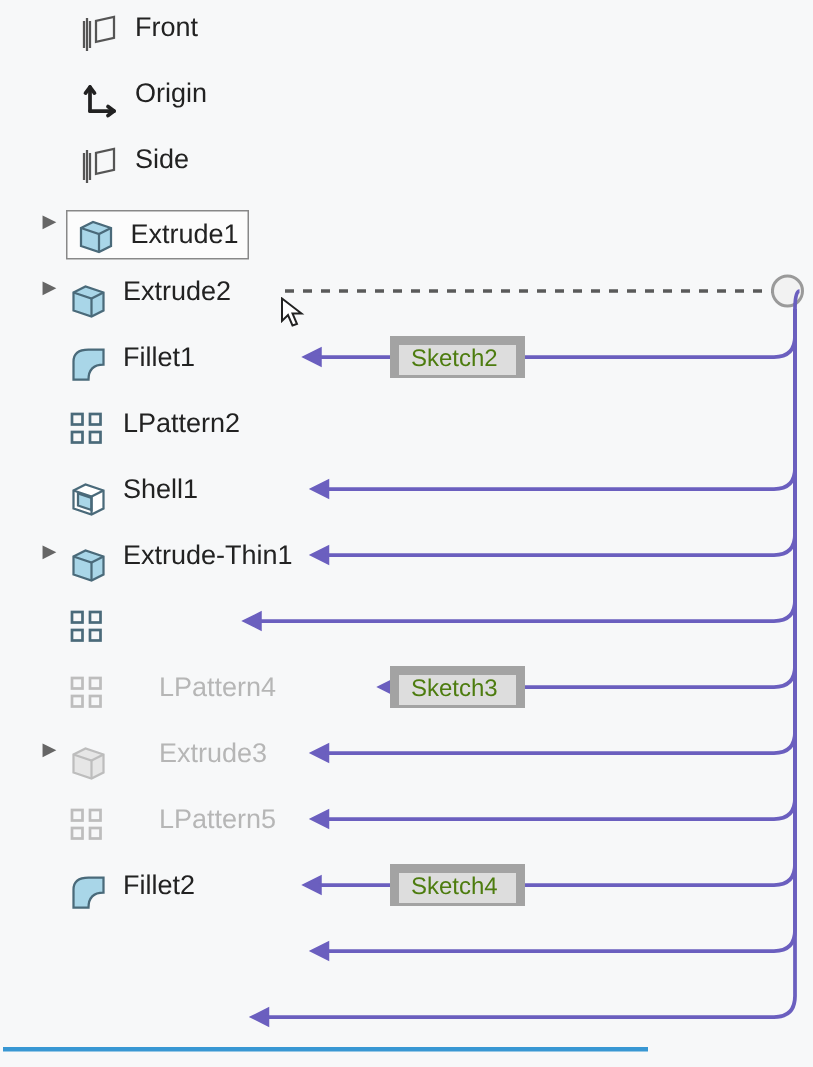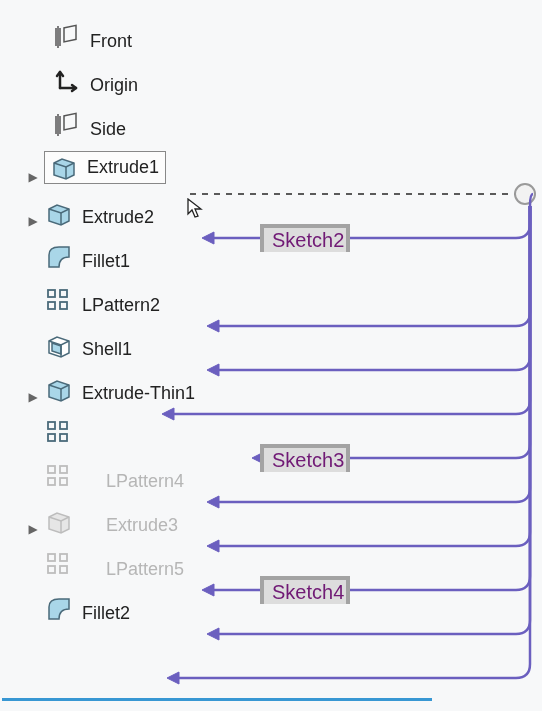--- a/index.html
+++ b/index.html
@@ -1,27 +1,27 @@
 <!DOCTYPE html>
 <html><head>
   <meta charset="utf-8">
   <style>
     * { box-sizing: border-box; margin: 0; padding: 0; }
     html, body { width: 542px; height: 711px; font-family: "Segoe UI", Arial, sans-serif; font-size: 18px; background: #f7f8f9; overflow: hidden; }
     .panel { position: relative; width: 100%; height: 100%; }
     .tree { position: relative; padding-top: 8px; padding-left: 22px; width: 430px; }
-    .row { display: flex; align-items: flex-end; height: 44px; position: relative; }
+    .row { display: flex; align-items: flex-start; height: 44px; position: relative; }
     .expander-col { width: 22px; display: flex; align-items: center; justify-content: center; }
     .expander { color: #666; font-size: 12px; cursor: pointer; user-select: none; }
     .icon { width: 30px; height: 30px; margin-right: 8px; display: flex; align-items: center; justify-content: center; flex-shrink: 0; }
     .label { color: #222; white-space: nowrap; }
     .label.dim { color: #b6b6b6; margin-left: 24px; }
     .selected-box { border: 1px solid #888; padding: 0 6px 1px 4px; display: inline-flex; align-items: center; background: #fcfcfc; }
     .row.indented { padding-left: 8px; }
-    .sketch-tag { position: absolute; background: #dddddd; color: #701a75; padding: 1px 8px; font-size: 20px; border: 4px solid #a3a3a3; }
+    .sketch-tag { position: absolute; background: #dddddd; color: #4d7c0f; padding: 1px 8px; font-size: 16px; border: 6px solid #a3a3a3; }
     svg.overlay { position: absolute; top: 0; left: 0; pointer-events: none; }
     .cursor { position: absolute; width: 18px; height: 22px; pointer-events: none; }
     .divider { position: absolute; left: 2px; right: 110px; bottom: 10px; height: 3px; background: #3897d3; }
   </style>
 </head>
 <body>
 
 <div class="panel">
 
   <div class="tree">

